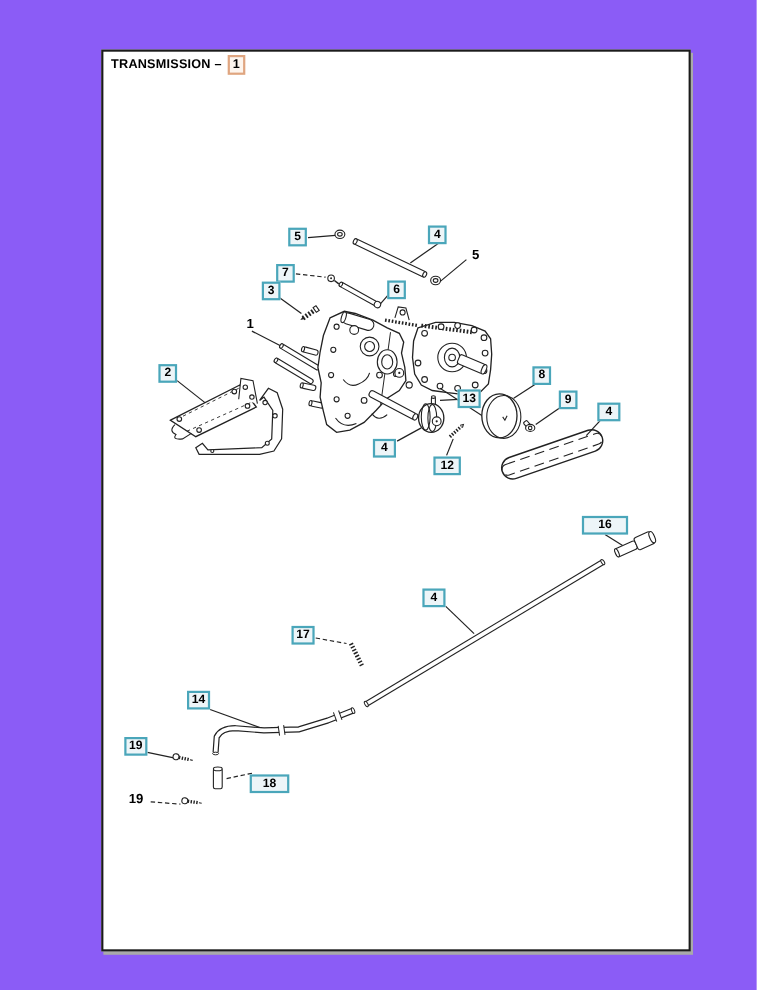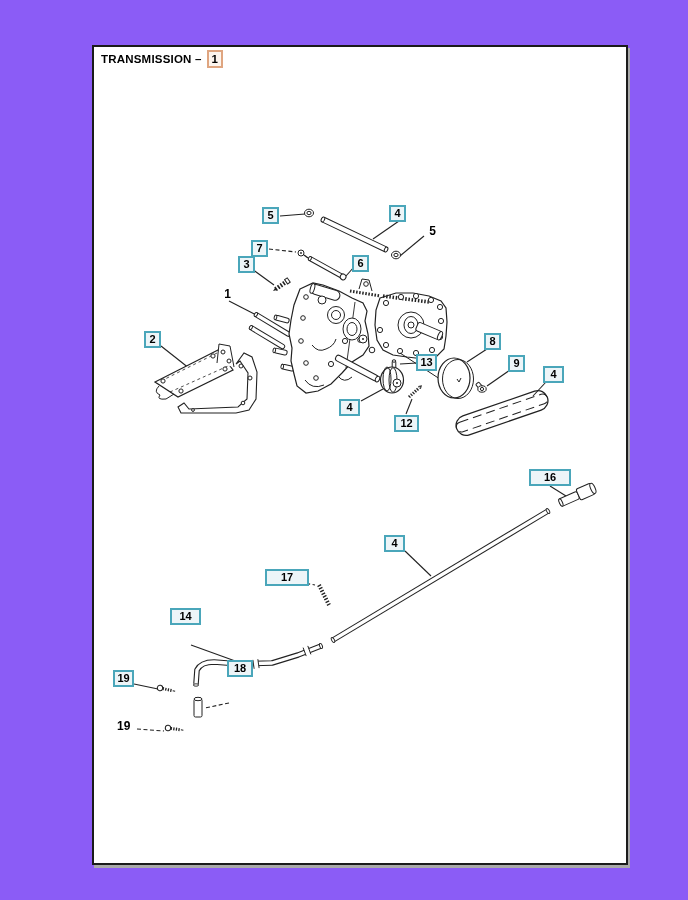--- a/index.html
+++ b/index.html
@@ -291,18 +291,18 @@
   <div class="co p" style="left:219px;top:287px">1</div>
   <div class="co" style="left:144px;top:331px;width:17px">2</div>
   <div class="co" style="left:416px;top:354px;width:21px">13</div>
   <div class="co" style="left:484px;top:333px;width:17px">8</div>
   <div class="co" style="left:508px;top:355px;width:17px">9</div>
   <div class="co" style="left:543px;top:366px;width:21px">4</div>
   <div class="co" style="left:339px;top:399px;width:21px">4</div>
   <div class="co" style="left:394px;top:415px;width:25px">12</div>
   <div class="co" style="left:529px;top:469px;width:42px">16</div>
   <div class="co" style="left:384px;top:535px;width:21px">4</div>
-  <div class="co" style="left:265px;top:569px;width:44px">17</div>
-  <div class="co" style="left:170px;top:608px;width:31px">14</div>
+  <div class="co" style="left:265px;top:569px;width:21px">17</div>
+  <div class="co" style="left:170px;top:628px;width:21px">14</div>
   <div class="co" style="left:113px;top:670px;width:21px">19</div>
-  <div class="co" style="left:227px;top:660px;width:26px">18</div>
+  <div class="co" style="left:227px;top:704px;width:36px">18</div>
   <div class="co p" style="left:115px;top:719px">19</div>
 </div>
 
 </body></html>

